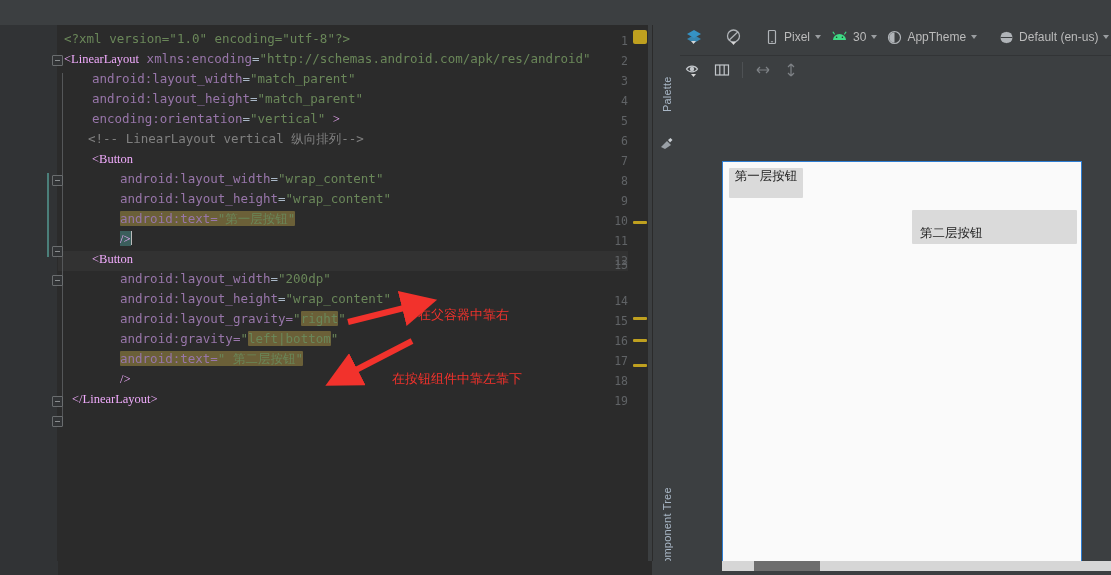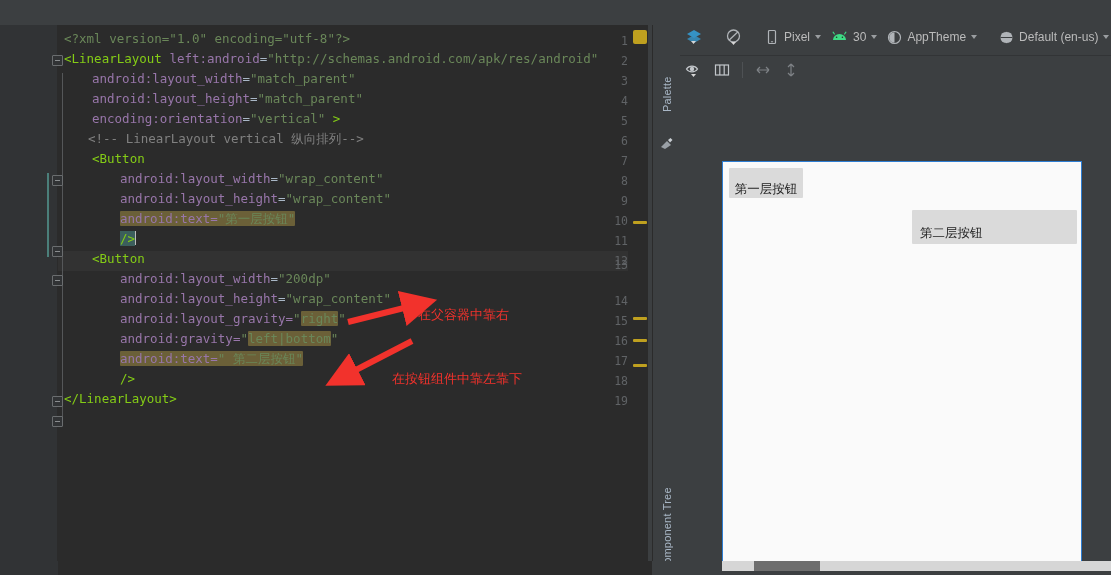--- a/index.html
+++ b/index.html
@@ -60,21 +60,21 @@
   }
 
   
   #code {
     position:absolute; left:58px; top:0; width:570px; height:550px;
     font-family:"DejaVu Sans Mono", monospace;
     font-size:12.5px; line-height:20px;
     white-space:pre;
   }
   .cl { position:absolute; left:6px; height:20px; line-height:20px; }
-  .tag   { color:#84cc16; }
+  .tag   { color:#f0abfc;font-family:Liberation Serif, serif; }
   .attr  { color:#9876aa; }
   .val   { color:#6a8759; }
   .cmt   { color:#808080; }
   .punct { color:#a9b7c6; }
   .plain { color:#a9b7c6; }
 
   .rowhl {
     position:absolute; left:0; width:652px; height:20px;
     background:#323232;
   }
@@ -169,21 +169,21 @@
   .andbtn {
     position:absolute;
     background:#dadada;
     color:#222222;
     font-size:12.5px;
     font-family:"Liberation Sans", sans-serif;
     border-radius:1px;
   }
   #btn1 {
     left:6px; top:6px; width:74px; height:30px;
-    display:flex; align-items:flex-end; justify-content:center;
+    display:flex; align-items:flex-start; justify-content:center;
   }
   #btn2 {
     left:189px; top:48px; width:165px; height:34px;
     display:flex; align-items:flex-end; justify-content:flex-start;
     padding:0 0 2px 8px;
   }
 
   
   #annots {
     position:absolute; left:0; top:0; width:1111px; height:575px;
@@ -256,21 +256,21 @@
   <div class="fold" style="top:221px;"></div>
   <div class="fold" style="top:250px;"></div>
   <div class="fold" style="top:371px;"></div>
   <div class="fold" style="top:391px;"></div>
   <div id="block-bar"></div>
 
   <div id="code">
 
     <div class="cl" style="top:4px;"><span class="val">&lt;?xml version="1.0" encoding="utf-8"?&gt;</span></div>
 
-    <div class="cl" style="top:24px;"><span class="tag">&lt;LinearLayout</span><span class="plain"> </span><span class="attr">left:android</span><span class="punct">=</span><span class="val">"http://schemas.android.com/apk/res/android"</span></div>
+    <div class="cl" style="top:24px;"><span class="tag">&lt;LinearLayout</span><span class="plain"> </span><span class="attr">xmlns:encoding</span><span class="punct">=</span><span class="val">"http://schemas.android.com/apk/res/android"</span></div>
 
     <div class="cl" style="top:44px; padding-left:28px;"><span class="attr">android:layout_width</span><span class="punct">=</span><span class="val">"match_parent"</span></div>
 
     <div class="cl" style="top:64px; padding-left:28px;"><span class="attr">android:layout_height</span><span class="punct">=</span><span class="val">"match_parent"</span></div>
 
     <div class="cl" style="top:84px; padding-left:28px;"><span class="attr">encoding:orientation</span><span class="punct">=</span><span class="val">"vertical"</span><span class="plain"> </span><span class="tag">&gt;</span></div>
 
     <div class="cl" style="top:104px; padding-left:24px;"><span class="cmt">&lt;!-- LinearLayout vertical 纵向排列--&gt;</span></div>
 
     <div class="cl" style="top:124px; padding-left:28px;"><span class="tag">&lt;Button</span></div>
@@ -290,21 +290,21 @@
     <div class="cl" style="top:264px; padding-left:56px;"><span class="attr">android:layout_height</span><span class="punct">=</span><span class="val">"wrap_content"</span></div>
 
     <div class="cl" style="top:284px; padding-left:56px;"><span class="attr">android:layout_gravity=</span><span class="val">"</span><span class="hl val">right</span><span class="val">"</span></div>
 
     <div class="cl" style="top:304px; padding-left:56px;"><span class="attr">android:gravity=</span><span class="val">"</span><span class="hl val">left|bottom</span><span class="val">"</span></div>
 
     <div class="cl" style="top:324px; padding-left:56px;"><span class="hl"><span class="attr">android:text=</span><span class="val">" 第二层按钮"</span></span></div>
 
     <div class="cl" style="top:344px; padding-left:56px;"><span class="tag">/&gt;</span></div>
 
-    <div class="cl" style="top:364px;"><span class="tag">&lt;/LinearLayout&gt;</span></div>
+    <div class="cl" style="top:364px;padding-left:8px;"><span class="tag">&lt;/LinearLayout&gt;</span></div>
   </div>
 
   <div id="marker-rail">
     <div class="mk-sq"></div>
     <div class="mk" style="top:196px;"></div>
     <div class="mk" style="top:292px;"></div>
     <div class="mk" style="top:314px;"></div>
     <div class="mk" style="top:339px;"></div>
   </div>
   <div id="editor-right-edge"></div>

